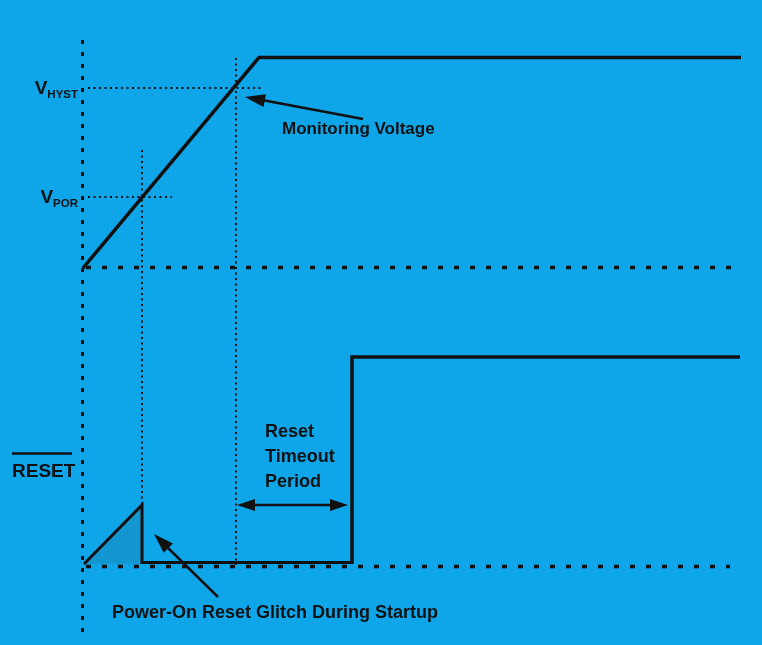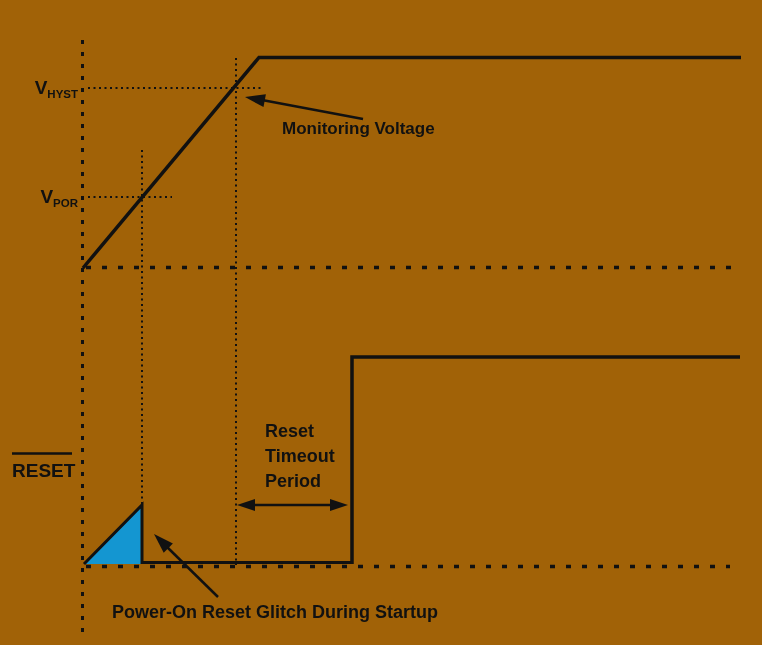--- a/index.html
+++ b/index.html
@@ -1,16 +1,16 @@
 <!DOCTYPE html>
 <html><head>
 <meta charset="utf-8">
 <style>
   html,body{margin:0;padding:0;background:#fff;}
-  .stage{position:relative;width:762px;height:645px;background:#a16207;overflow:hidden;}
+  .stage{position:relative;width:762px;height:645px;background:#0ea5e9;overflow:hidden;}
   svg{display:block;}
   .ink{stroke:#111111;fill:none;stroke-linecap:butt;}
   .w35{stroke-width:3.5;}
   .w3{stroke-width:3;}
   .w2{stroke-width:2;}
   .w25{stroke-width:2.5;}
   .dash-axis{stroke-dasharray:4 8;}
   .dash-base{stroke-dasharray:5 11;}
   .dot-fine{stroke-dasharray:2 3.5;}
   .fillink{fill:#111111;stroke:none;}

